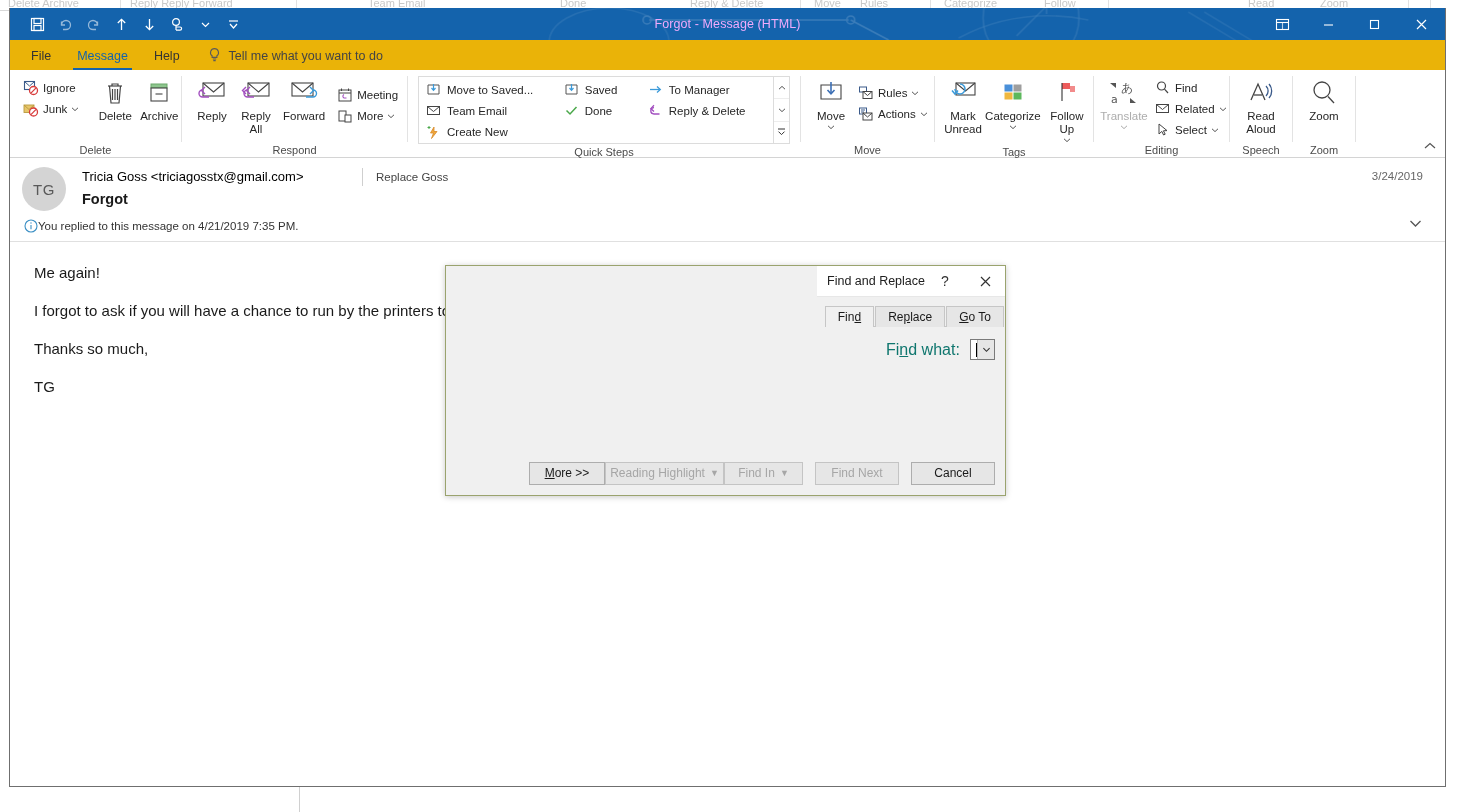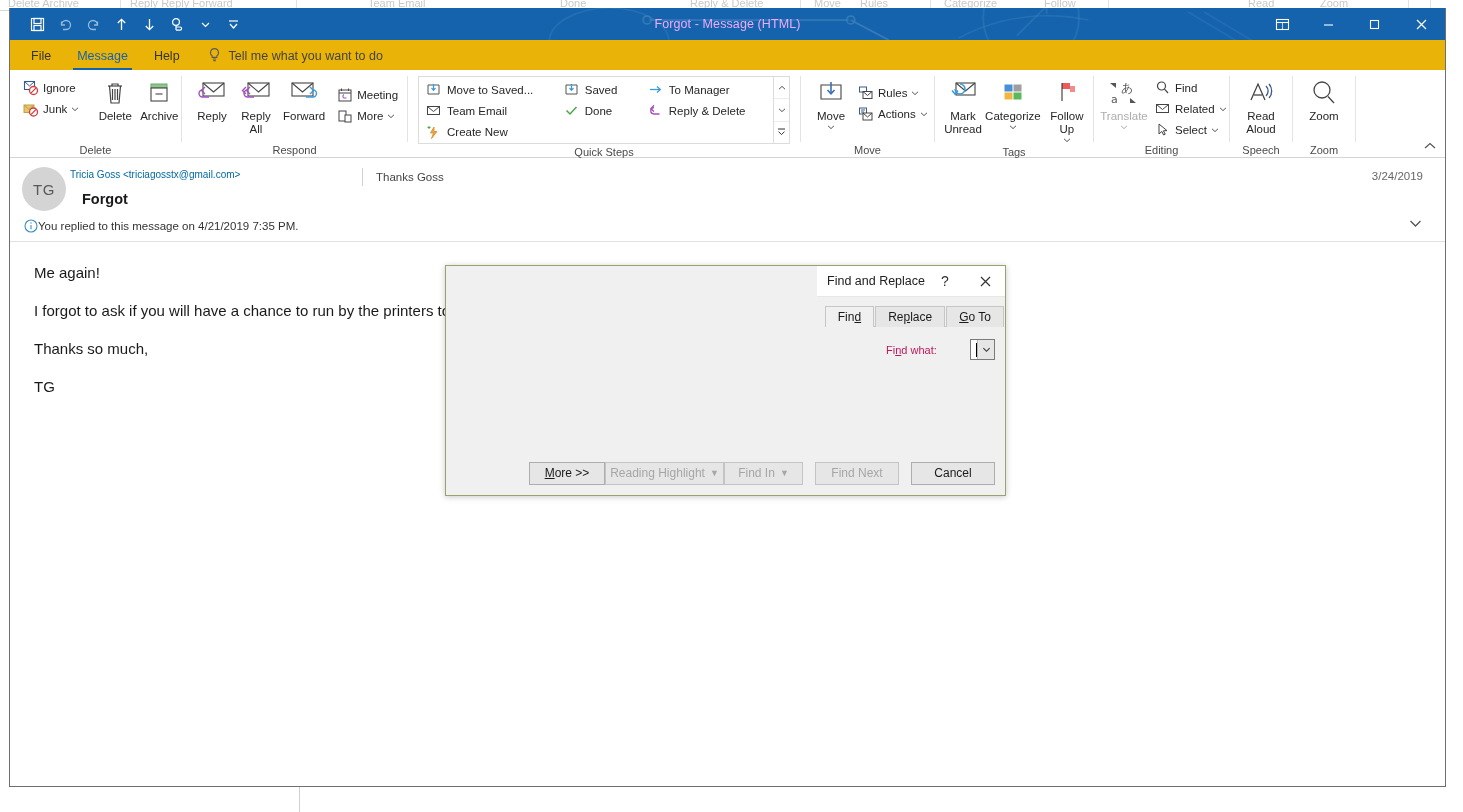--- a/index.html
+++ b/index.html
@@ -143,21 +143,21 @@
   }
 
   
   .msghead { flex: none; height: 84px; background: #fff; position: relative; border-bottom: 1px solid #e0e0e0; }
   .avatar {
     position: absolute; left: 12px; top: 9px; width: 44px; height: 44px; border-radius: 50%;
     background: #d4d4d4; color: #595959; font-size: 15px;
     display: flex; align-items: center; justify-content: center; letter-spacing: .5px;
   }
   .from {
-    position: absolute; left: 60px; top: 11px; font-size: 10px; color: #0369a1;
+    position: absolute; left: 72px; top: 11px; font-size: 13px; color: #000000;
   }
   .hvsep { position: absolute; left: 352px; top: 10px; width: 1px; height: 18px; background: #cfcfcf; }
   .to { position: absolute; left: 366px; top: 13px; font-size: 11.5px; color: #444; }
   .subject { position: absolute; left: 72px; top: 33px; font-size: 14.5px; color: #1a1a1a; font-weight: bold; }
   .date { position: absolute; right: 22px; top: 12px; font-size: 11.5px; color: #666; }
   .replied { position: absolute; left: 14px; top: 61px; display: flex; align-items: center; 
              font-size: 11.5px; color: #333; }
   .expander { position: absolute; right: 22px; top: 58px; color: #555; }
 
   
@@ -192,21 +192,21 @@
     padding: 0 12px; height: 21px; line-height: 20px; font-size: 12px; color: #1a1a1a;
     border: 1px solid #c6c6c6; border-bottom: none; background: #e6e6e6; margin-right: 1px;
     position: relative; z-index: 2;
   }
   .dtab.active { background: #f0f0f0; z-index: 3; }
   .dtab.active::after {
     content: ""; position: absolute; left: 0; right: 0; bottom: -1px; height: 1px; background: #f0f0f0;
   }
   .dlg-pane { flex: 1; padding: 12px 10px 0 10px; position: relative; }
   .findrow { display: flex; align-items: center; gap: 10px; }
-  .findlabel { font-size: 11px; color: #be185d; width: 74px; }
+  .findlabel { font-size: 16px; color: #0f766e; width: 74px; }
   .combo {
     flex: 1; height: 21px; background: #ffffff; border: 1px solid #7a7a7a;
     display: flex; align-items: stretch; position: relative;
   }
   .combo .txt { flex: 1; padding-left: 4px; font-size: 12px; color: #111; display: flex; align-items: center; }
   .caretbar { width: 1px; height: 14px; background: #000; margin-left: 1px; }
   .combo .cbtn {
     width: 17px; background: #e6e6e6; border-left: 1px solid #b8b8b8;
     display: flex; align-items: center; justify-content: center; color: #444;
   }
@@ -769,21 +769,21 @@
 
       <svg class="collapse-ribbon" viewBox="0 0 14 14" fill="none" stroke="#555" stroke-width="1.2">
         <path d="M2 9 L7 4.5 L12 9"></path>
       </svg>
     </div>
 
     <div class="msghead">
       <div class="avatar">TG</div>
       <div class="from">Tricia Goss &lt;triciagosstx@gmail.com&gt;</div>
       <div class="hvsep"></div>
-      <div class="to">Thanks Goss</div>
+      <div class="to">Replace Goss</div>
       <div class="subject">Forgot</div>
       <div class="date">3/24/2019</div>
       <div class="replied">
         <svg width="14" height="14" viewBox="0 0 14 14" fill="none" stroke="#3b8fc4" stroke-width="1.1">
           <circle cx="7" cy="7" r="6"></circle>
             <path d="M7 6 V10.2"></path>
             <circle cx="7" cy="4" r=".7" fill="#3b8fc4" stroke="none"></circle>
         </svg>
         <span>You replied to this message on 4/21/2019 7:35 PM.</span>
       </div>

